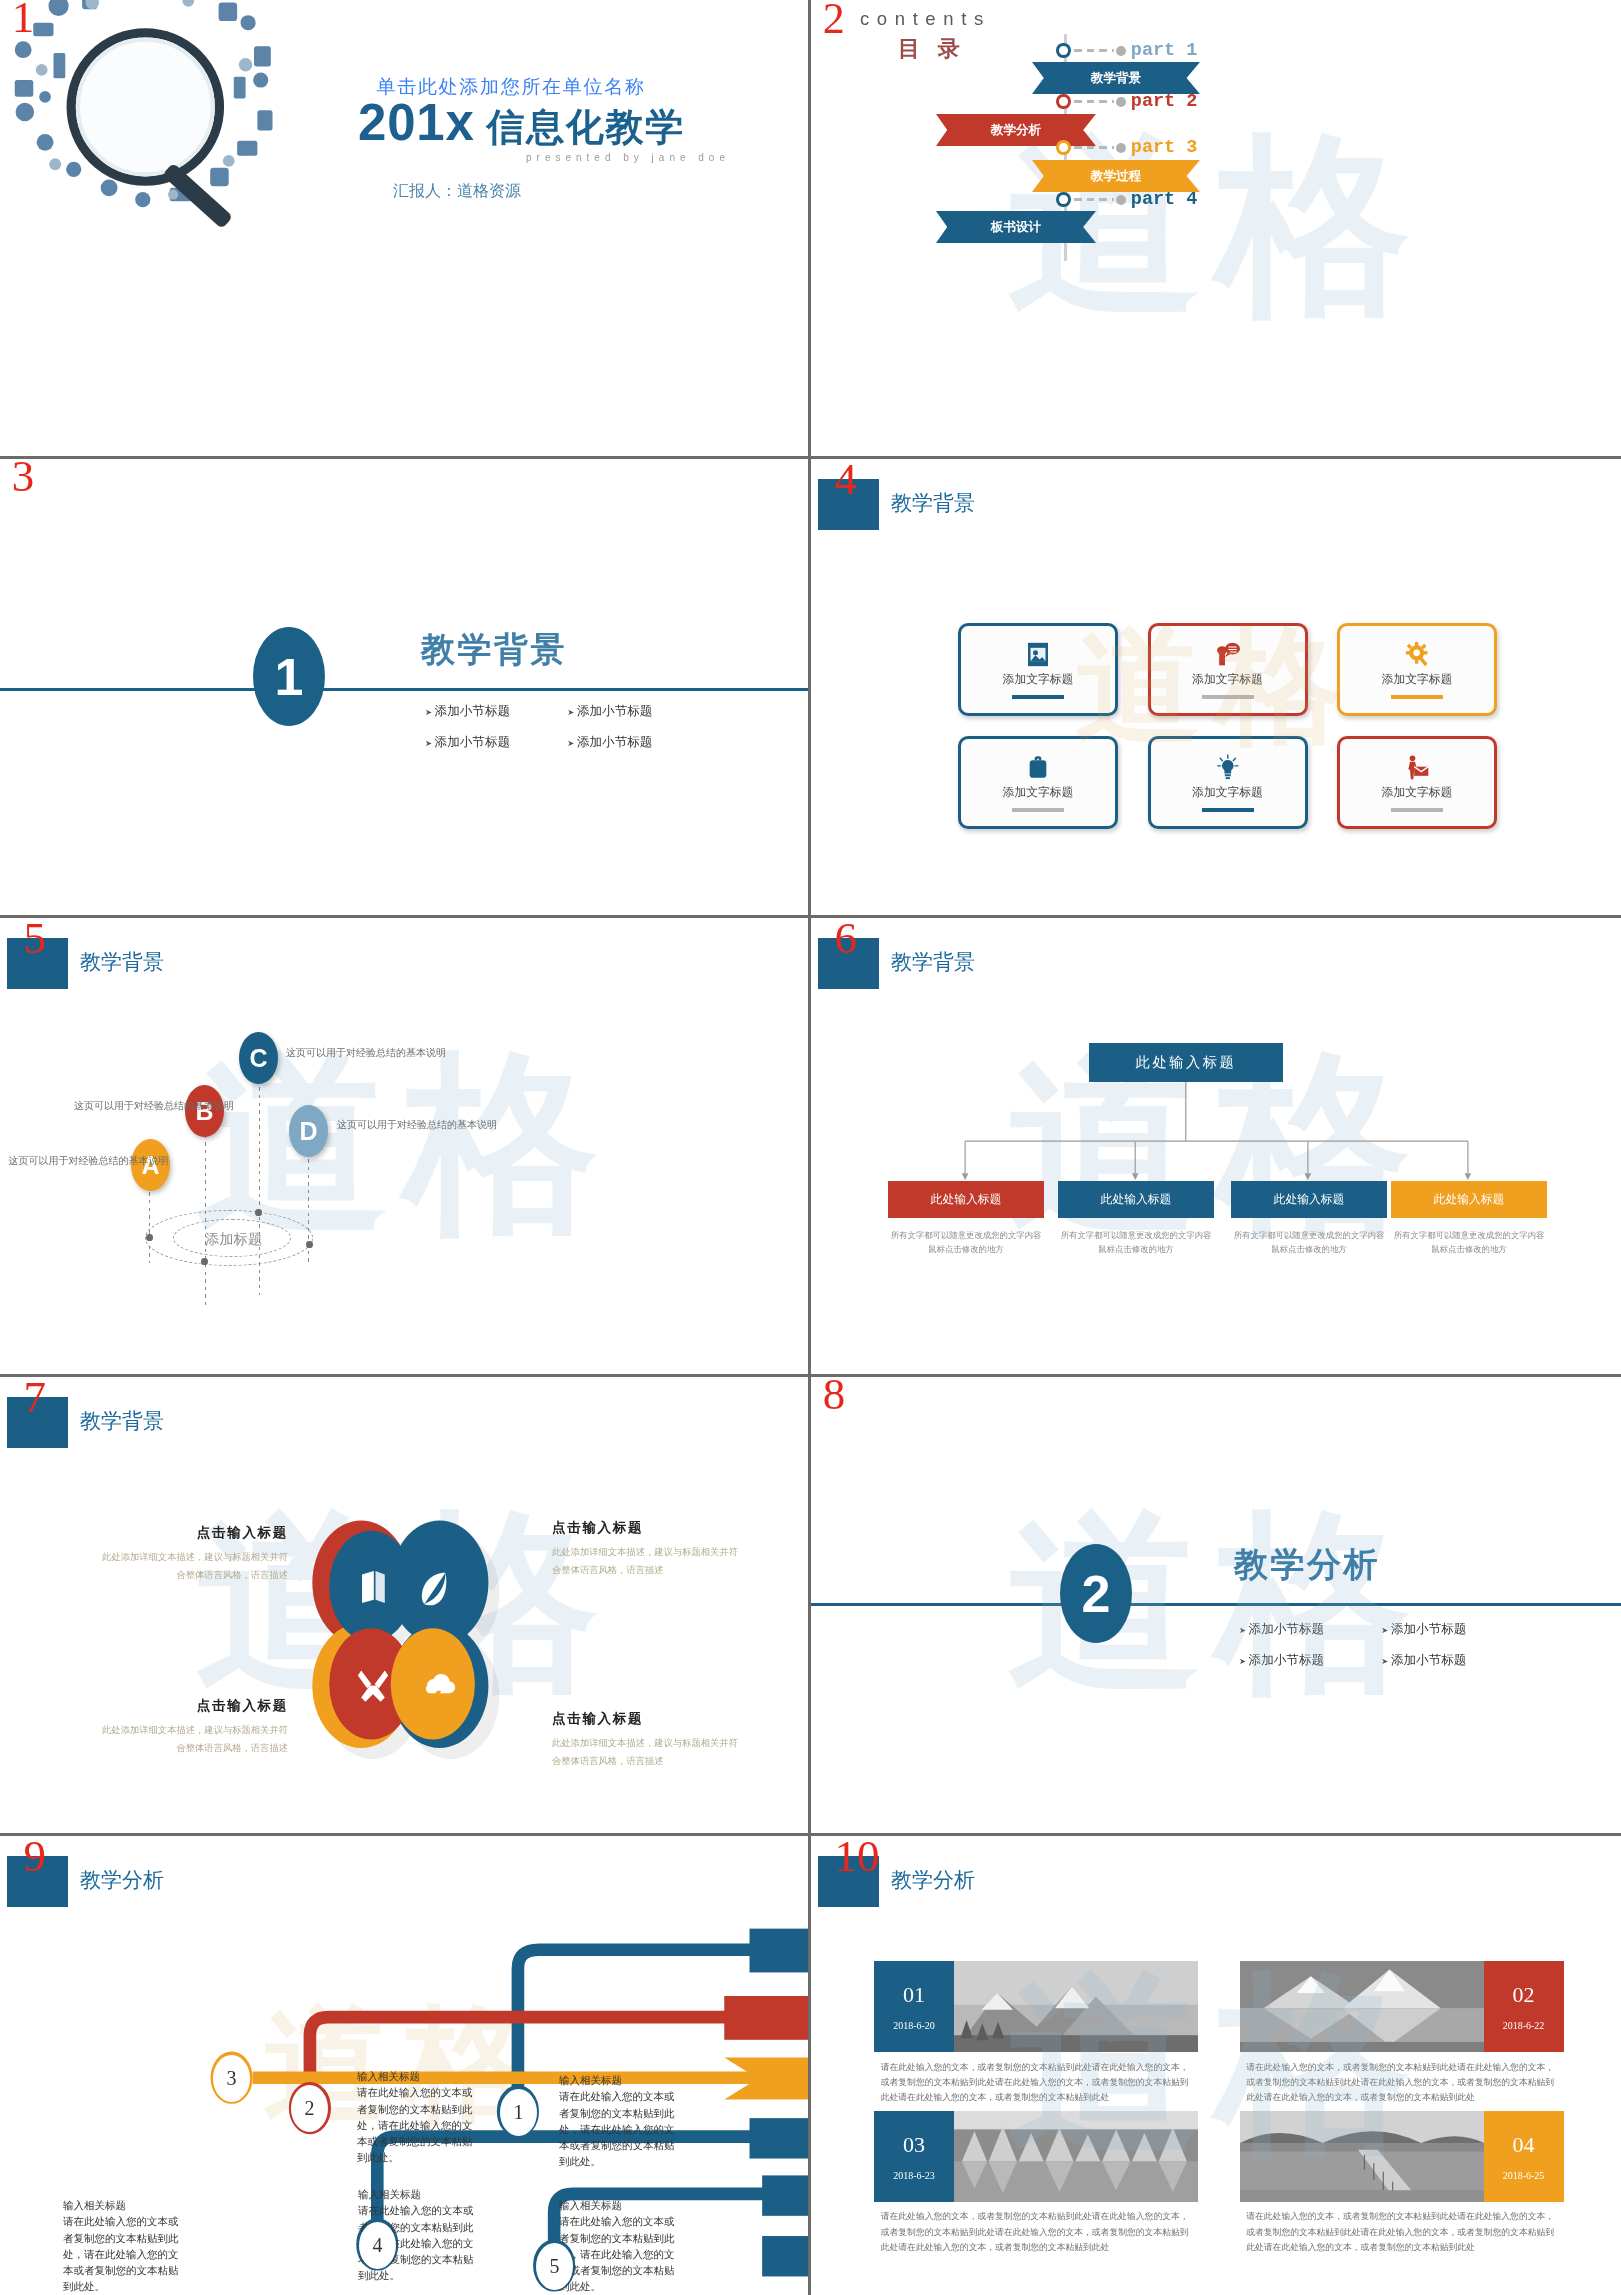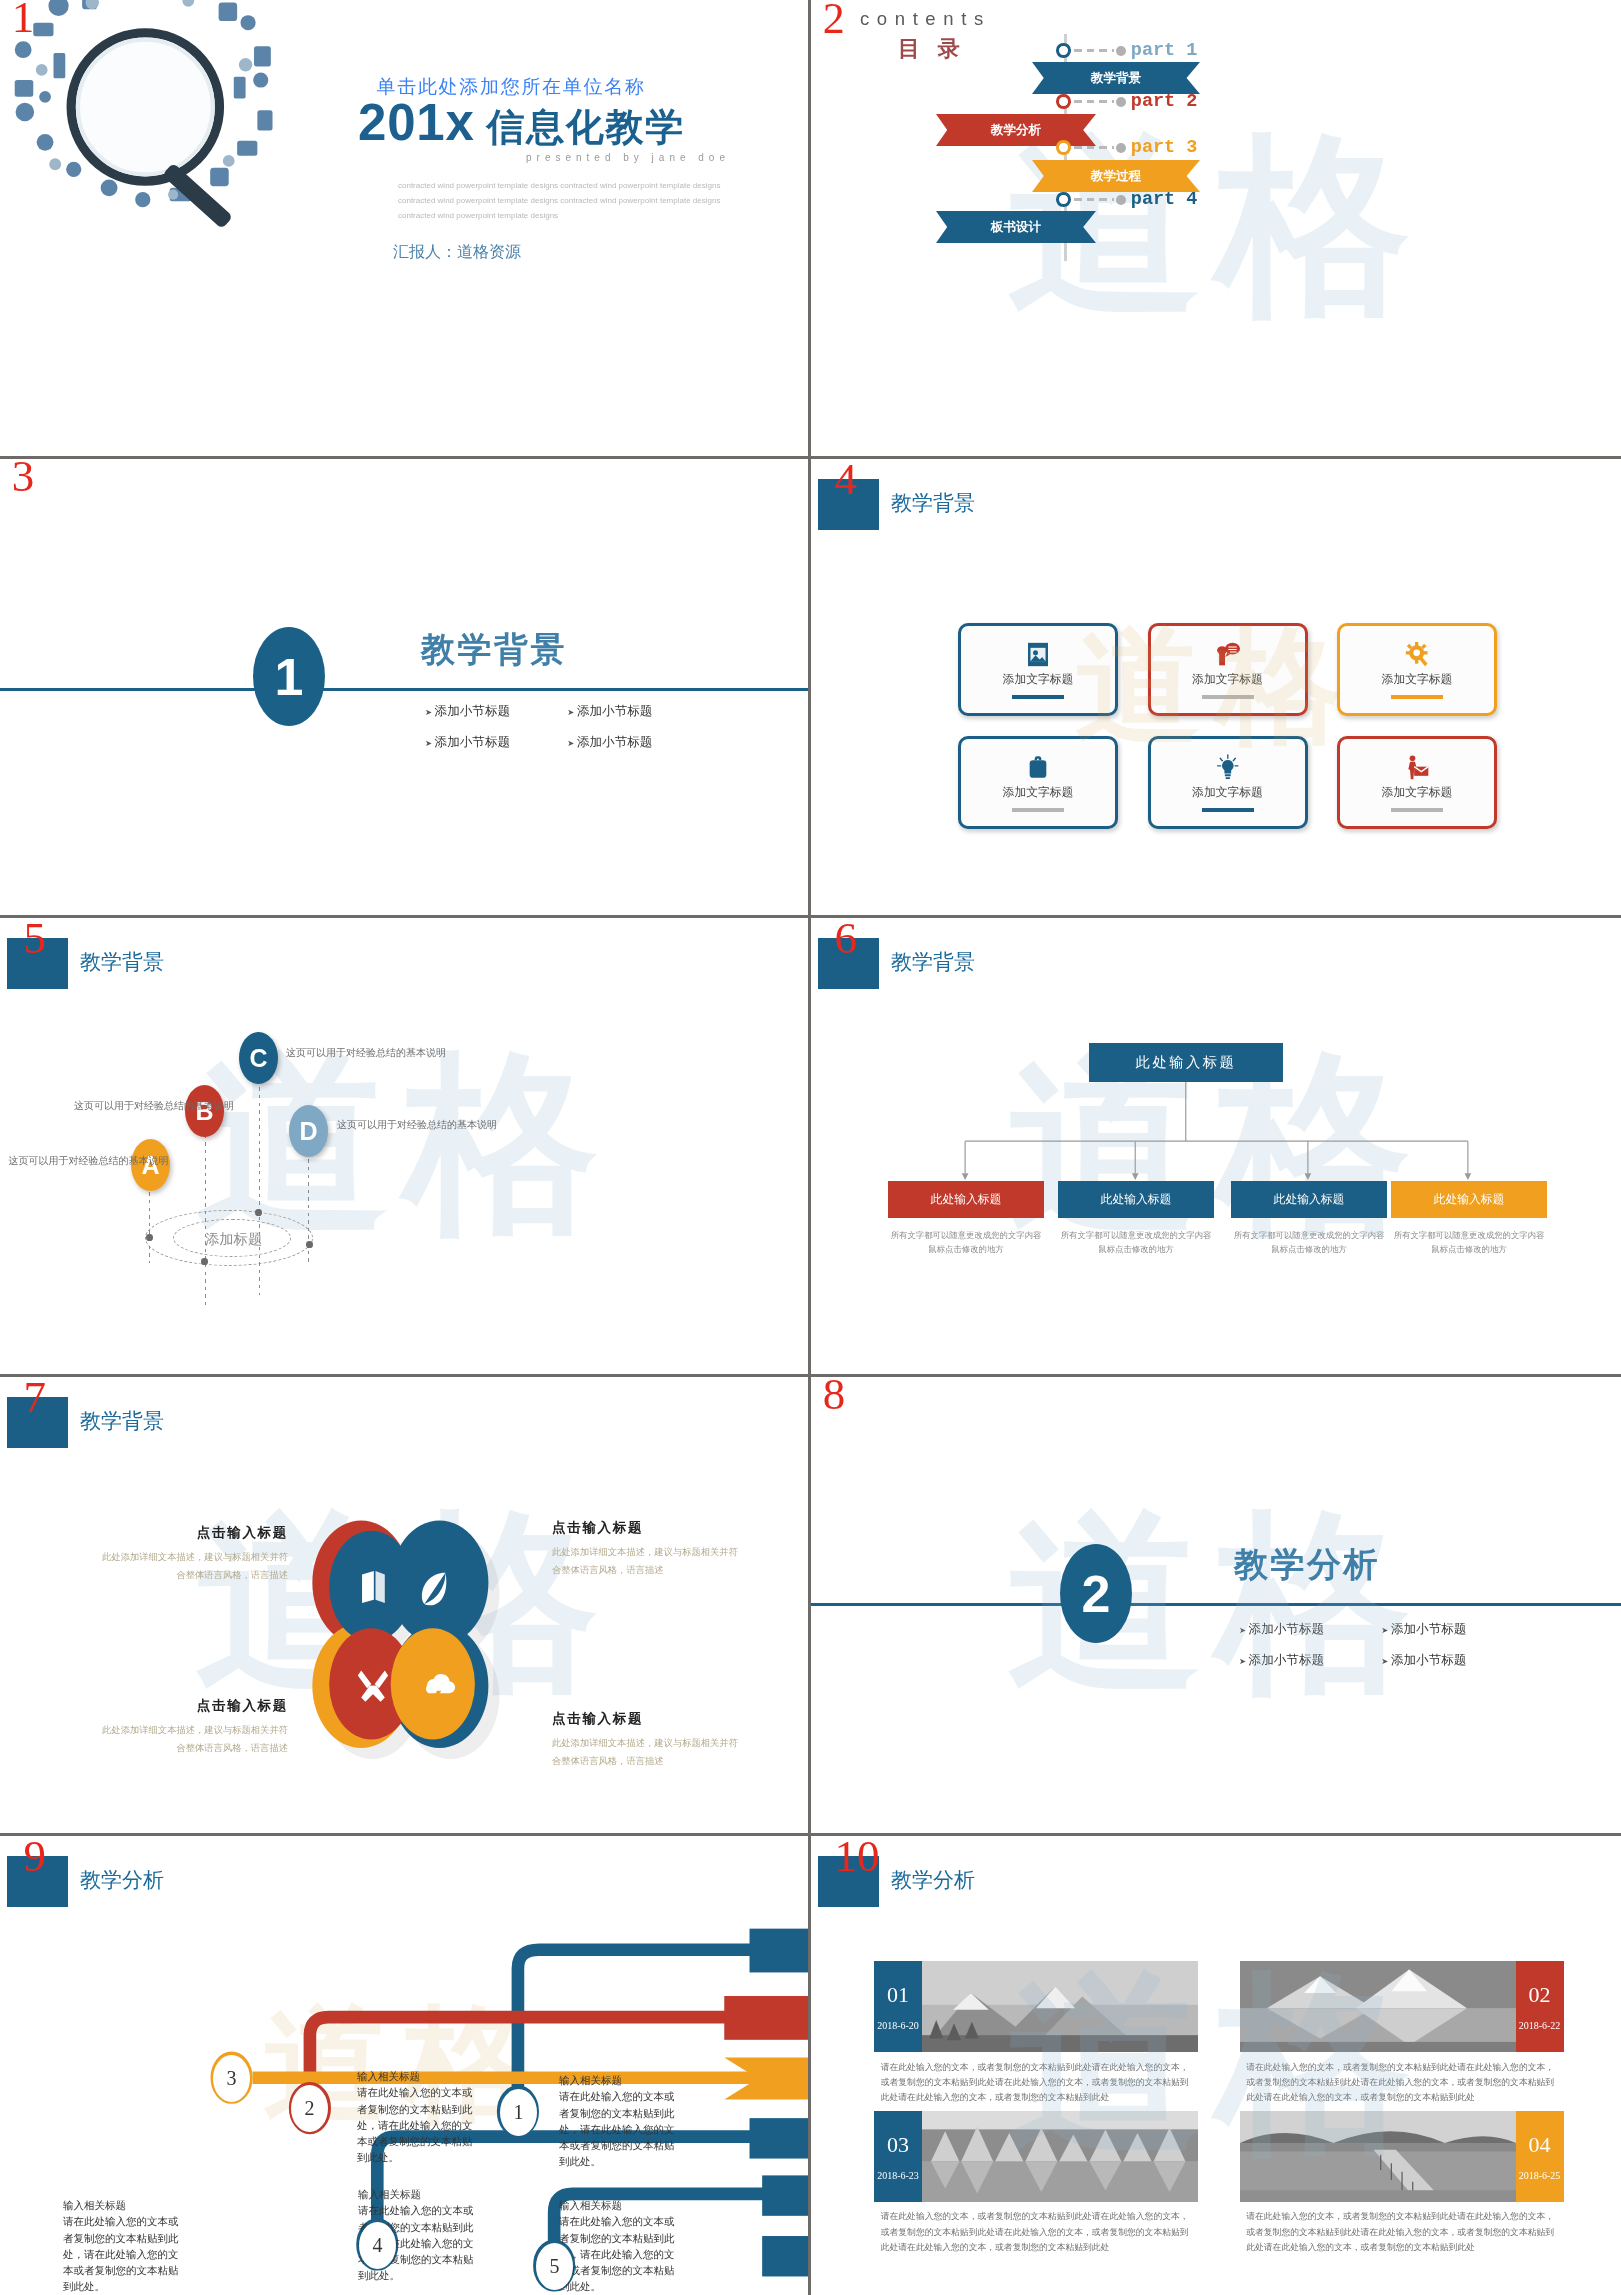--- a/index.html
+++ b/index.html
@@ -180,21 +180,21 @@
             font-family:"Liberation Serif", serif;}
   .s9-tb { position:absolute; font-size:10.5px; color:#333; line-height:1.55; z-index:11;
            font-family:"DejaVu Sans", sans-serif;}
   .s9-tb b { font-weight:normal; display:block; }
 
   
   .s10-wrap { position:absolute; left:63px; top:125px; width:691px;
               display:grid; grid-template-columns:1fr 1fr; gap:5px 40px; }
   .s10-card { width:324px; }
   .s10-row { display:flex; height:91px; }
-  .s10-badge { width:48px; color:#fff; display:flex; flex-direction:column;
+  .s10-badge { width:80px; color:#fff; display:flex; flex-direction:column;
                align-items:center; justify-content:center; gap:11.8px; }
   .s10-badge .n { font-size:22px; font-family:"Liberation Serif", serif; }
   .s10-badge .d { font-size:10px; font-family:"Liberation Serif", serif; }
   .s10-img { flex:1; position:relative; overflow:hidden; }
   .s10-cap { font-size:8.8px; color:#6f6f6f; line-height:1.75; margin-top:7.6px;
              padding:0 6.7px; font-family:"DejaVu Sans", sans-serif;}
 </style>
 </head>
 <body>
 
@@ -255,21 +255,20 @@
       <rect x="196" y="238" width="96" height="20" rx="7" fill="#2b3b47" transform="rotate(42 196 238)"></rect>
     </svg>
 
     <div class="s1-right">
       <div class="s1-unit">单击此处添加您所在单位名称</div>
       <div class="s1-line2">
         <div class="s1-year">201x</div>
         <div class="s1-main">信息化教学</div>
       </div>
       <div class="s1-pres">presented by jane doe</div>
-      <div class="s1-desc">contracted wind powerpoint template designs contracted wind powerpoint template designs contracted wind powerpoint template designs contracted wind powerpoint template designs contracted wind powerpoint template designs</div>
       <div class="s1-by">汇报人：道格资源</div>
     </div>
   </div>
 
   <div class="slide col2">
     <div class="wm">道格</div>
     <div class="s2-num">2</div>
     <div class="s2-contents">contents</div>
     <div class="s2-mulu">目 录</div>
     <div class="s2-axis"></div>

